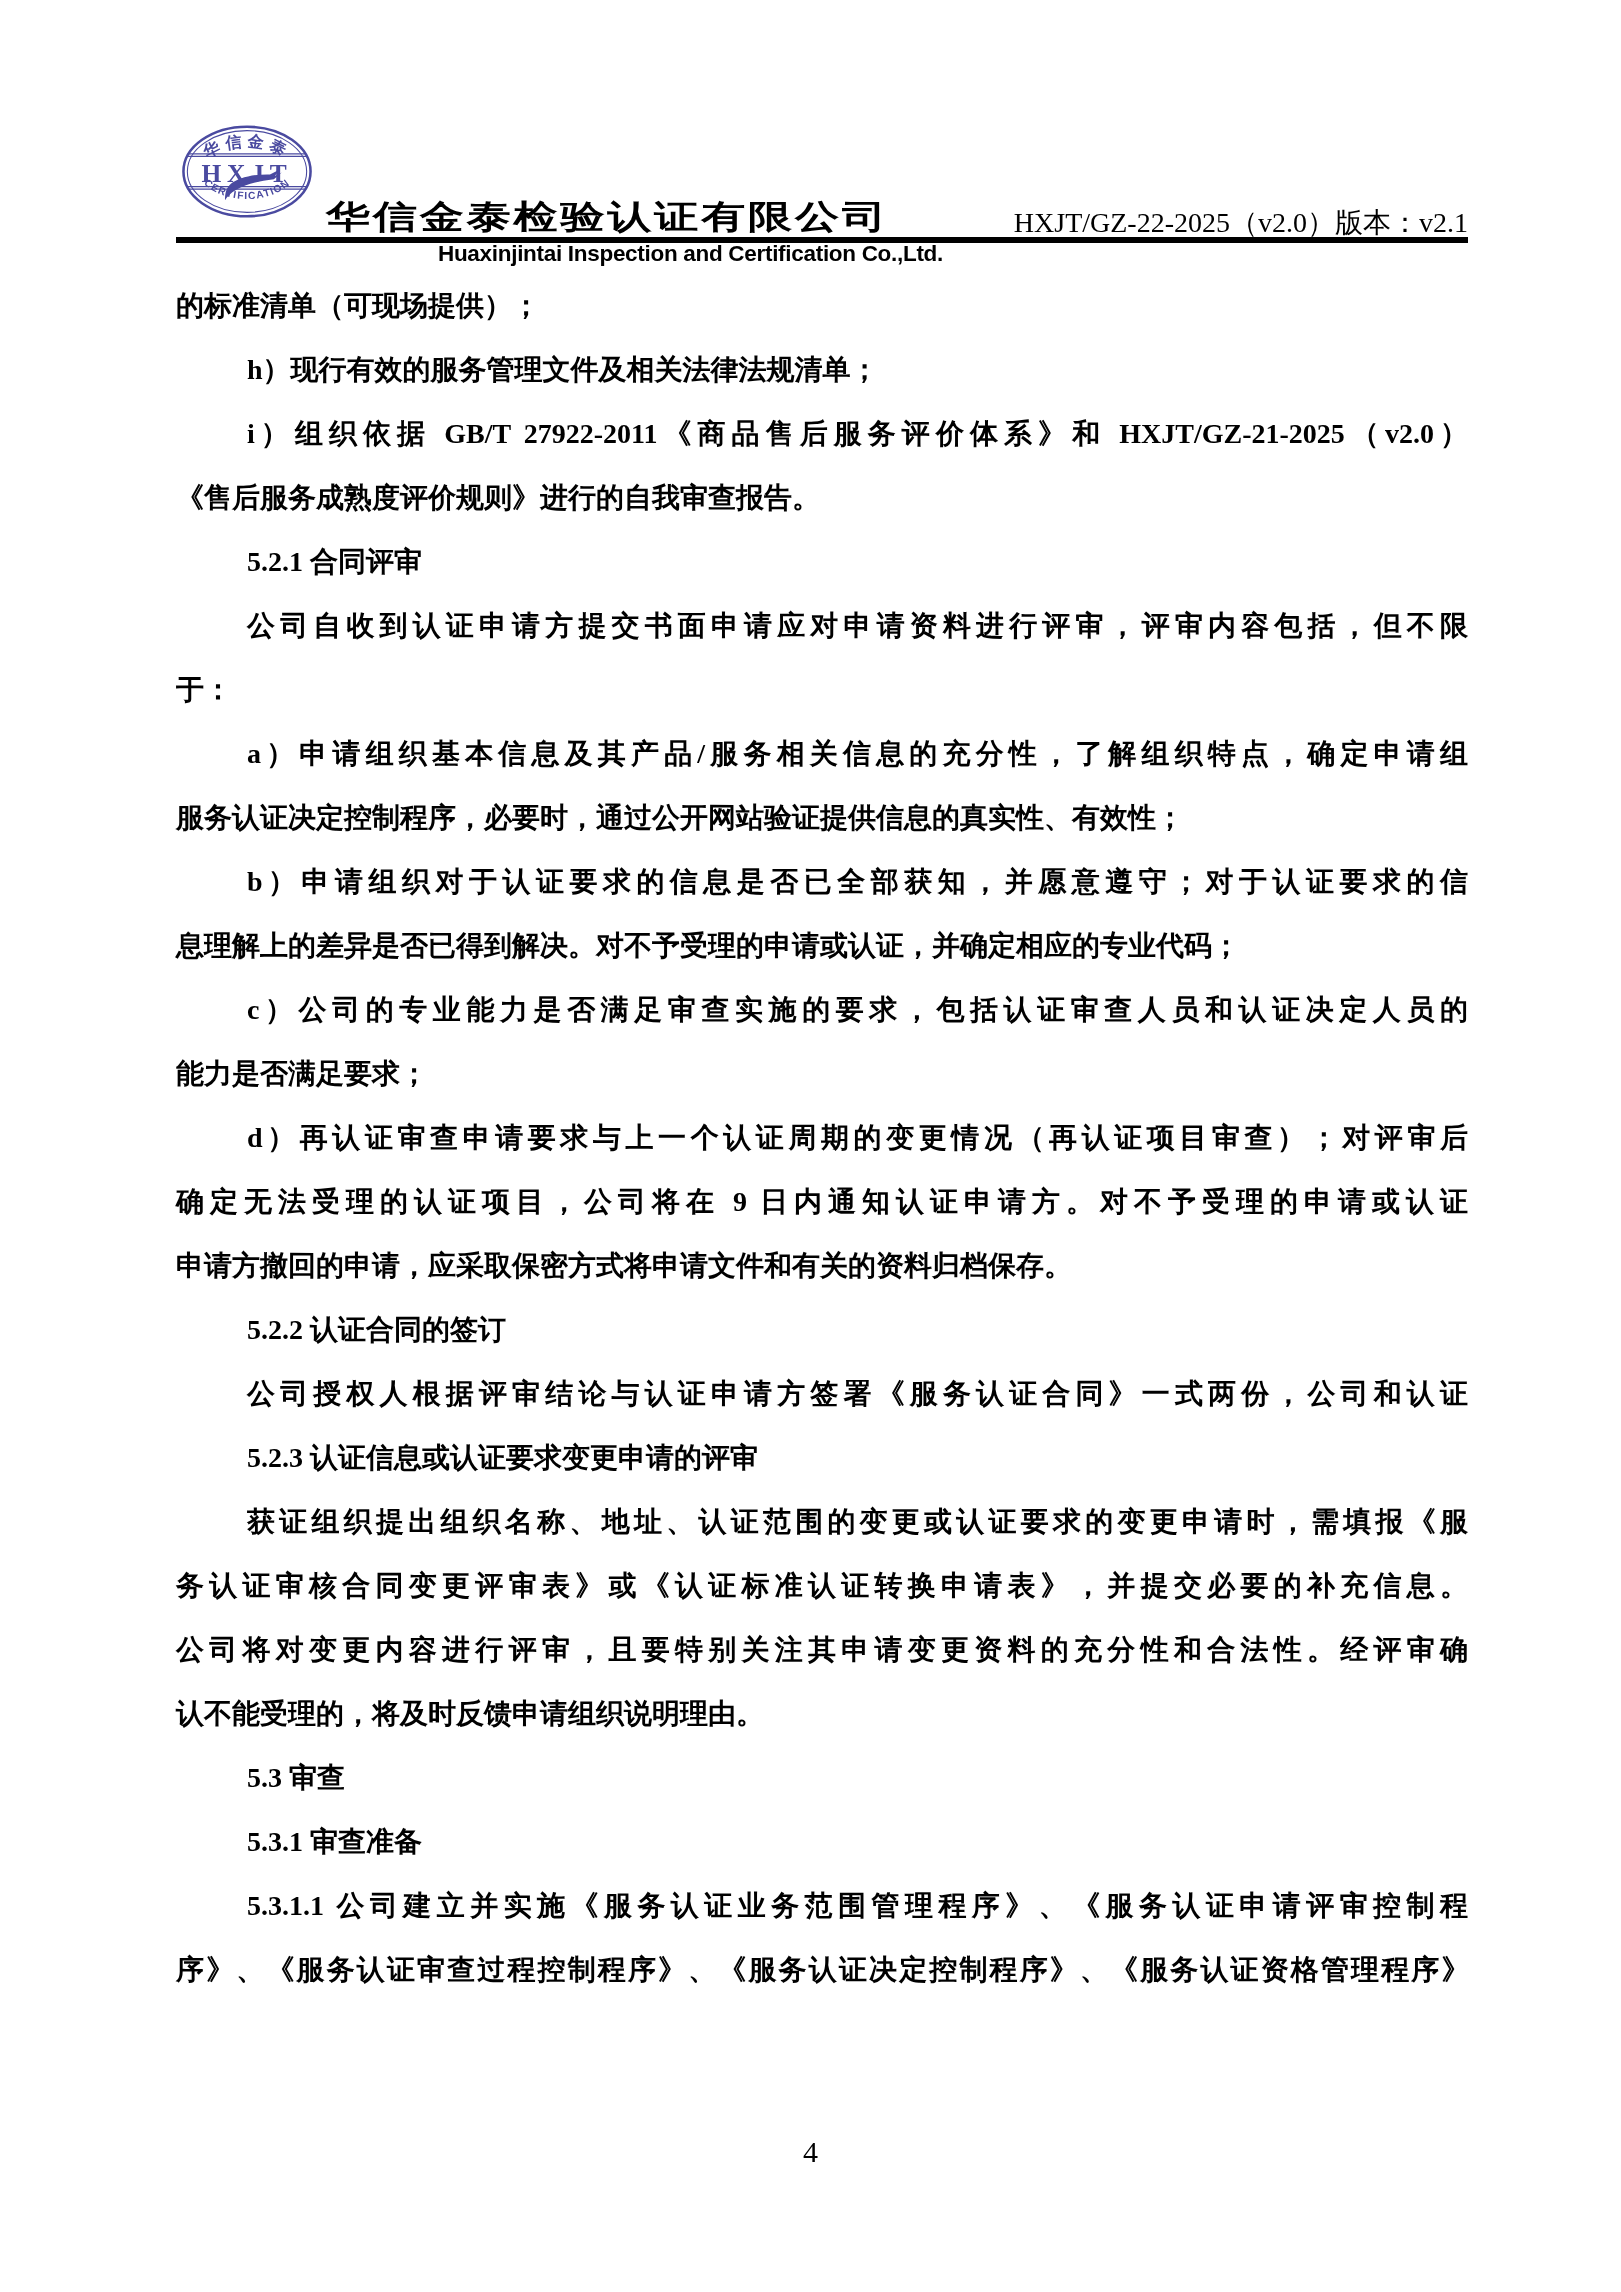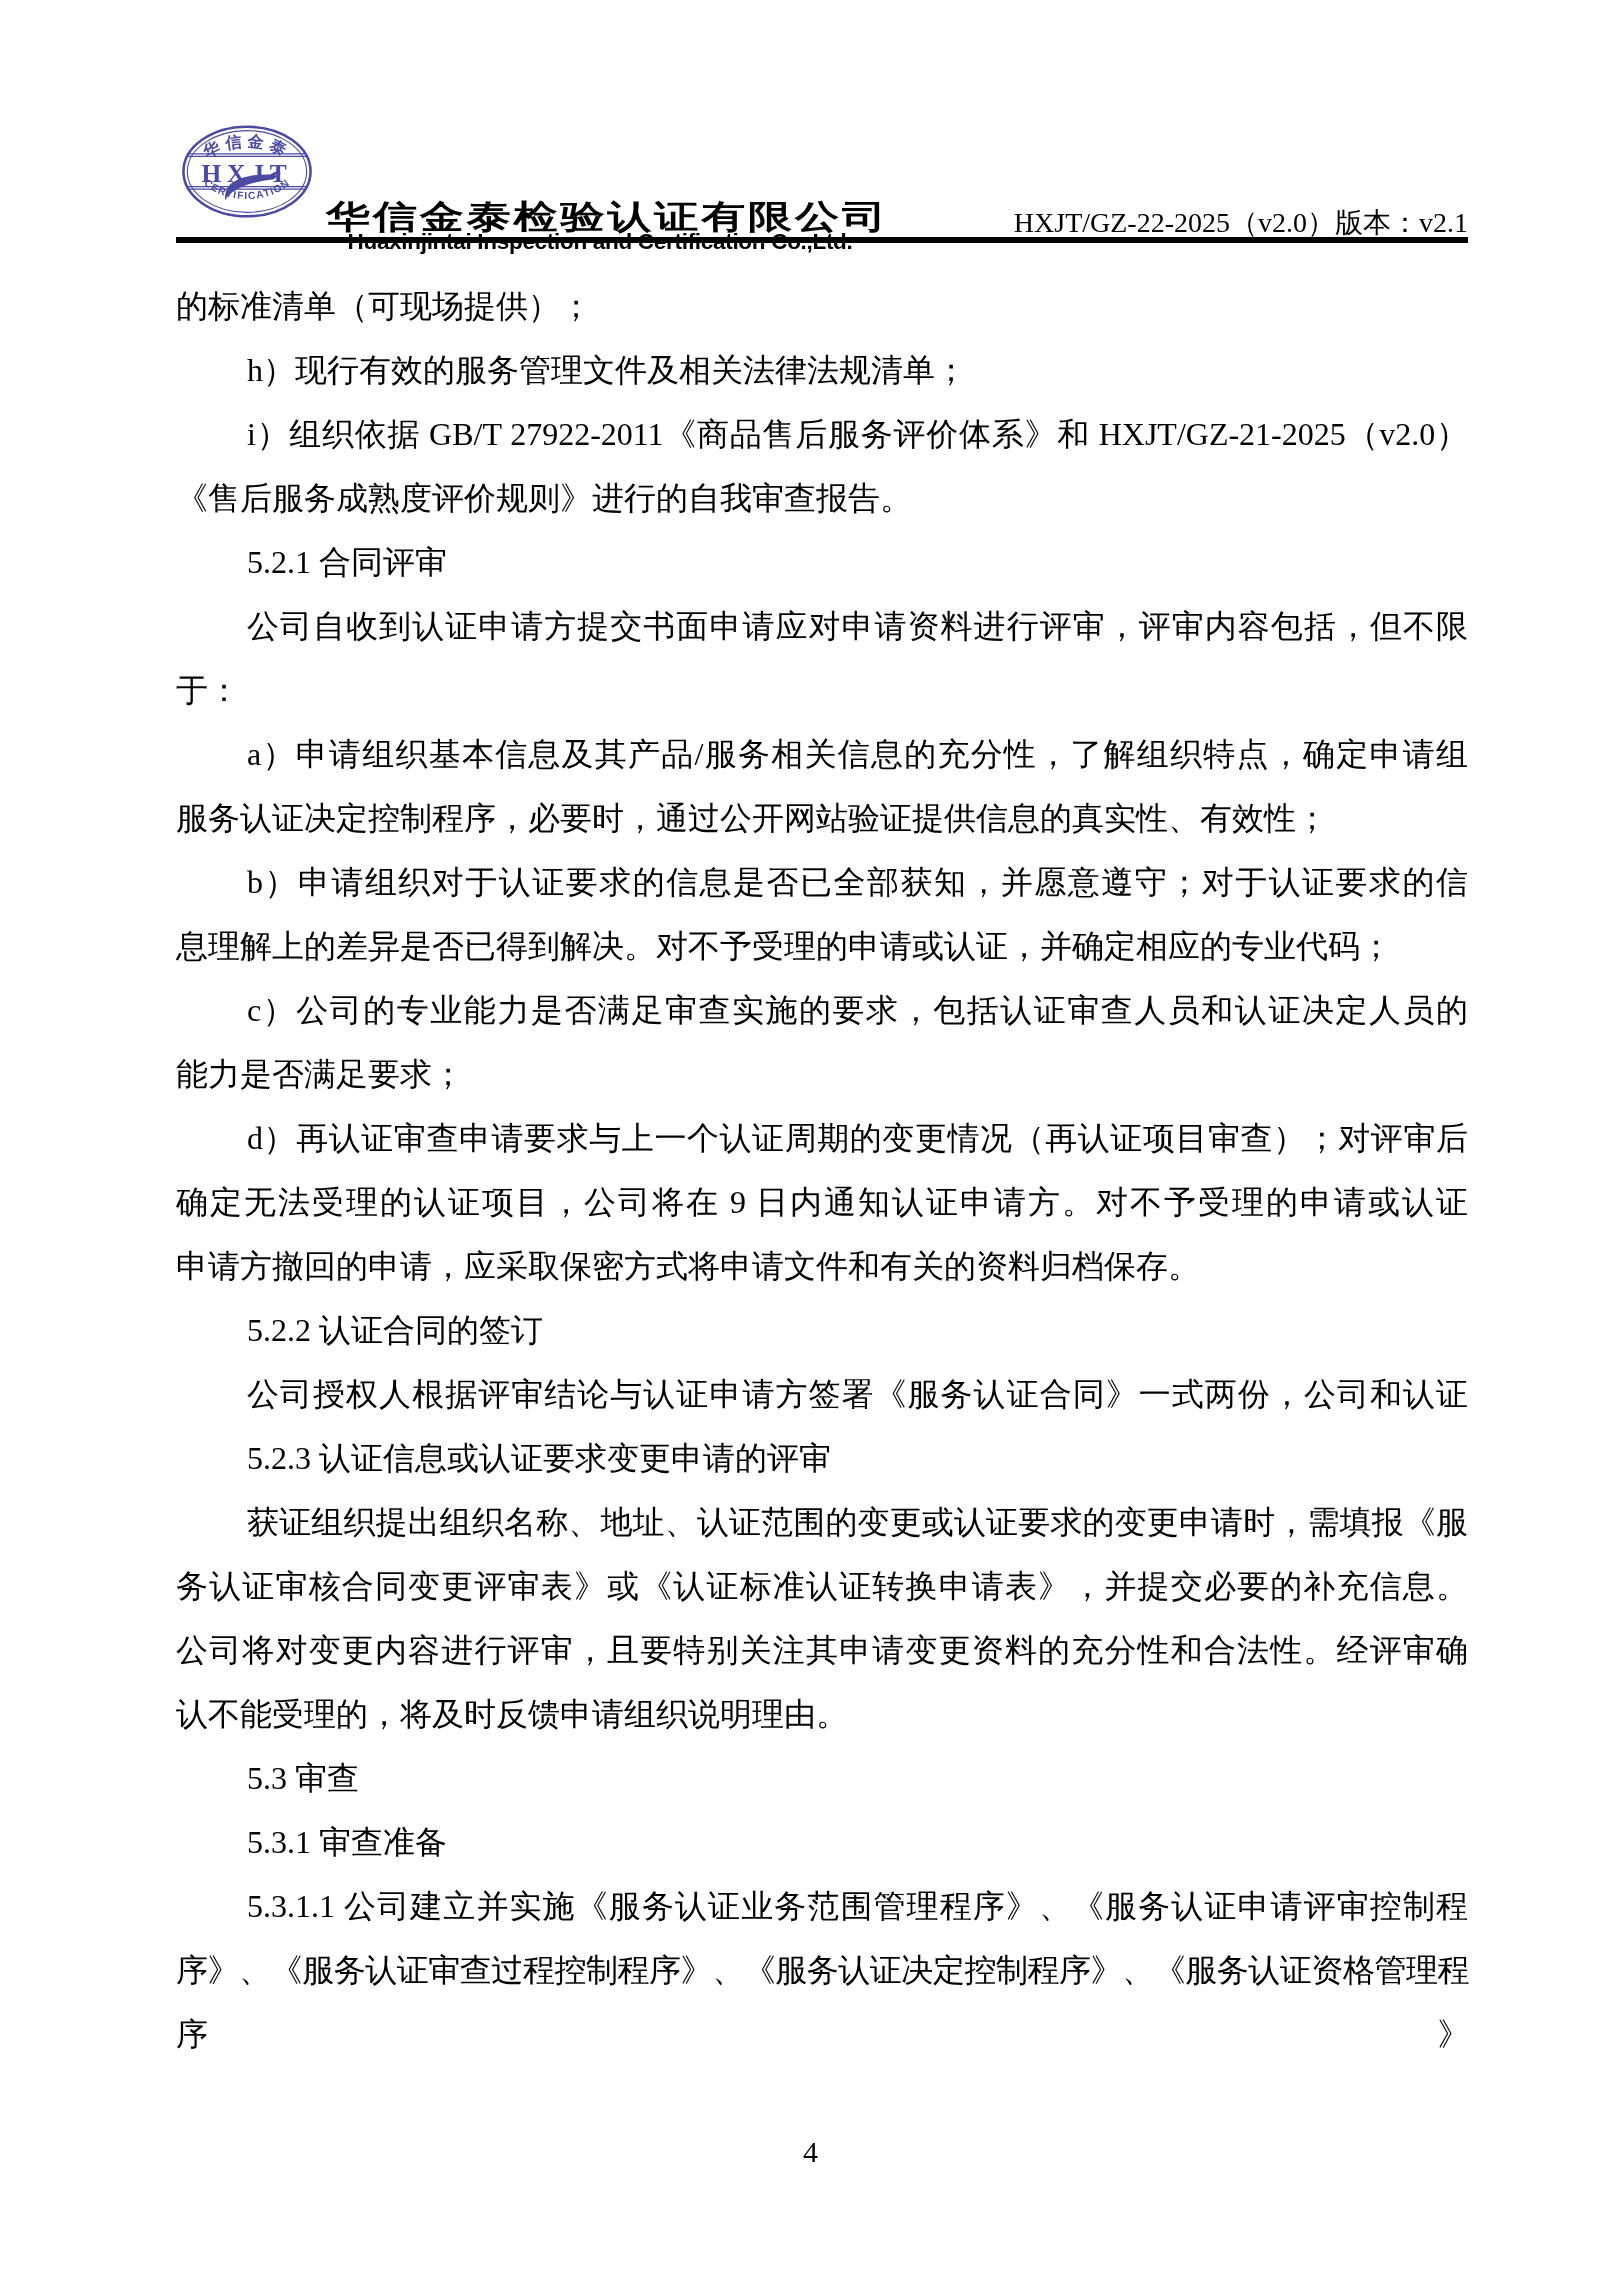--- a/index.html
+++ b/index.html
@@ -18,30 +18,30 @@
     font-size:44px;font-weight:bold;letter-spacing:2.9px;line-height:49px;
     transform:scaleY(0.75);transform-origin:0 100%;
     white-space:nowrap;
   }
   .doc-code{
     position:absolute;top:204px;left:978px;width:490px;
     text-align:right;font-size:28px;white-space:nowrap;
   }
   .rule{position:absolute;left:176px;top:237px;width:1292px;height:5.9px;background:#000;}
   .name-en{
-    position:absolute;left:257px;top:229px;width:686px;text-align:center;
+    position:absolute;left:257px;top:241px;width:686px;text-align:right;
     font-size:22.5px;font-weight:bold;
     font-family:"Liberation Sans","DejaVu Sans",sans-serif;
     letter-spacing:-0.3px;white-space:nowrap;
   }
   
   .body-text{position:absolute;left:176px;top:274px;width:1292px;}
   .ln{
-    height:64px;line-height:64px;font-size:32px;
-    text-align:left;overflow:visible;
+    height:64px;line-height:64px;font-size:28px;
+    text-align:left;overflow:visible;font-weight:bold;
   }
   .ln.ind{padding-left:71px;}
   .ln.full{text-align:justify;text-align-last:justify;}
   .ln.tight{letter-spacing:-1.5px;}
   
   .page-num{
     position:absolute;left:0;top:2122px;width:100%;height:59px;
     line-height:59px;text-align:center;font-size:30px;
   }
 </style>

